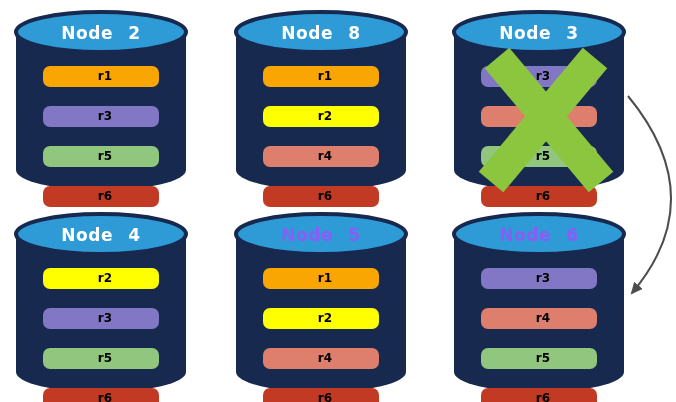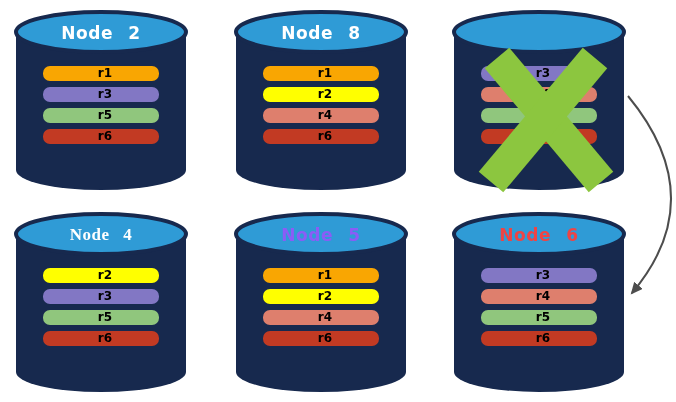--- a/index.html
+++ b/index.html
@@ -9,21 +9,21 @@
   }
   .node{position:absolute;width:176px;height:182px;}
   .cyl{position:absolute;left:0;top:0;display:block;}
   .title{
     position:absolute;left:0;top:9px;width:100%;height:27px;
     display:flex;align-items:center;justify-content:center;
     font-weight:bold;font-size:17px;word-spacing:9px;letter-spacing:.5px;
   }
   .rows{position:absolute;left:30px;top:56px;width:116px;}
   .row{
-    height:15px;border-radius:7px;margin-bottom:6px;
+    height:21px;border-radius:7px;margin-bottom:19px;
     display:flex;align-items:center;justify-content:center;
     font-size:12px;font-weight:bold;line-height:15px;padding-left:8px;
   }
   #overlay{position:absolute;left:0;top:0;z-index:5;pointer-events:none;}
 </style>
 </head>
 <body>
 
 <div id="canvas">
   <div id="nodes">
@@ -51,33 +51,34 @@
           <div class="row" style="background: rgb(255, 255, 0); color: rgb(0, 0, 0);">r2</div>
           <div class="row" style="background: rgb(222, 127, 109); color: rgb(0, 0, 0);">r4</div>
           <div class="row" style="background: rgb(194, 58, 35); color: rgb(0, 0, 0);">r6</div>
         </div>
       </div>
       <div class="node" style="left: 451px; top: 10px;">
         <svg class="cyl" width="176" height="182" viewBox="0 0 176 182">
           <path d="M3 22 L3 160 A85 20 0 0 0 173 160 L173 22 Z" fill="#17294E"></path>
           <ellipse cx="88" cy="22" rx="85" ry="20" fill="#2F9BD6" stroke="#17294E" stroke-width="4"></ellipse>
         </svg>
+        <div class="title" style="color: rgb(255, 255, 255);">Node 3</div>
         <div class="rows">
           <div class="row" style="background: rgb(130, 119, 196); color: rgb(0, 0, 0);">r3</div>
           <div class="row" style="background: rgb(222, 127, 109); color: rgb(0, 0, 0);">r4</div>
           <div class="row" style="background: rgb(144, 198, 125); color: rgb(0, 0, 0);">r5</div>
           <div class="row" style="background: rgb(194, 58, 35); color: rgb(0, 0, 0);">r6</div>
         </div>
       </div>
       <div class="node" style="left: 13px; top: 212px;">
         <svg class="cyl" width="176" height="182" viewBox="0 0 176 182">
           <path d="M3 22 L3 160 A85 20 0 0 0 173 160 L173 22 Z" fill="#17294E"></path>
           <ellipse cx="88" cy="22" rx="85" ry="20" fill="#2F9BD6" stroke="#17294E" stroke-width="4"></ellipse>
         </svg>
-        <div class="title" style="color: rgb(255, 255, 255); font-family: Liberation Serif, serif;">Node 4</div>
+        <div class="title" style="color: rgb(255, 255, 255);">Node 4</div>
         <div class="rows">
           <div class="row" style="background: rgb(255, 255, 0); color: rgb(0, 0, 0);">r2</div>
           <div class="row" style="background: rgb(130, 119, 196); color: rgb(0, 0, 0);">r3</div>
           <div class="row" style="background: rgb(144, 198, 125); color: rgb(0, 0, 0);">r5</div>
           <div class="row" style="background: rgb(194, 58, 35); color: rgb(0, 0, 0);">r6</div>
         </div>
       </div>
       <div class="node" style="left: 233px; top: 212px;">
         <svg class="cyl" width="176" height="182" viewBox="0 0 176 182">
           <path d="M3 22 L3 160 A85 20 0 0 0 173 160 L173 22 Z" fill="#17294E"></path>
@@ -89,21 +90,21 @@
           <div class="row" style="background: rgb(255, 255, 0); color: rgb(0, 0, 0);">r2</div>
           <div class="row" style="background: rgb(222, 127, 109); color: rgb(0, 0, 0);">r4</div>
           <div class="row" style="background: rgb(194, 58, 35); color: rgb(0, 0, 0);">r6</div>
         </div>
       </div>
       <div class="node" style="left: 451px; top: 212px;">
         <svg class="cyl" width="176" height="182" viewBox="0 0 176 182">
           <path d="M3 22 L3 160 A85 20 0 0 0 173 160 L173 22 Z" fill="#17294E"></path>
           <ellipse cx="88" cy="22" rx="85" ry="20" fill="#2F9BD6" stroke="#17294E" stroke-width="4"></ellipse>
         </svg>
-        <div class="title" style="color: #ef4444;">Node 6</div>
+        <div class="title" style="color: #8b5cf6;">Node 6</div>
         <div class="rows">
           <div class="row" style="background: rgb(130, 119, 196); color: rgb(0, 0, 0);">r3</div>
           <div class="row" style="background: rgb(222, 127, 109); color: rgb(0, 0, 0);">r4</div>
           <div class="row" style="background: rgb(144, 198, 125); color: rgb(0, 0, 0);">r5</div>
           <div class="row" style="background: rgb(194, 58, 35); color: rgb(0, 0, 0);">r6</div>
         </div>
       </div>
     </div>
 
   <svg id="overlay" width="676" height="402" viewBox="0 0 676 402">

